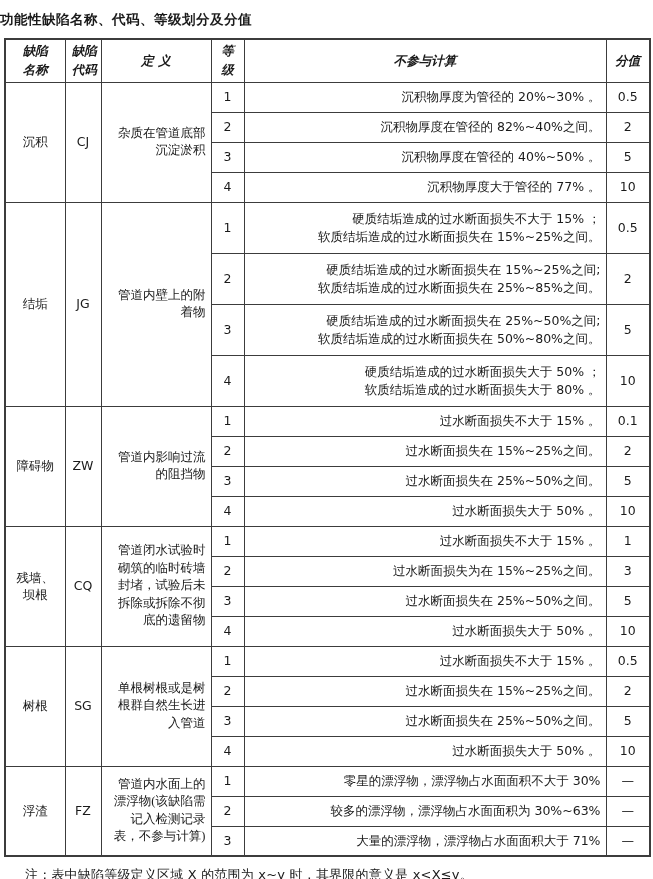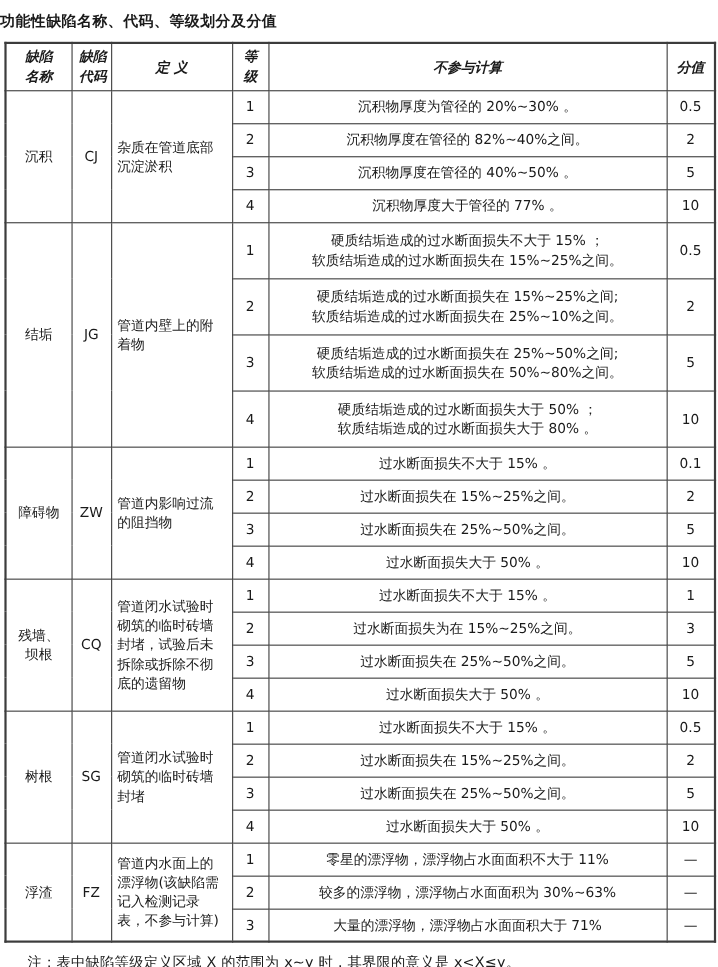--- a/index.html
+++ b/index.html
@@ -28,22 +28,22 @@
     border:1px solid #3c3c3c;
     padding:2px 5px;
     line-height:1.4;
     vertical-align:middle;
     font-weight:normal;
     word-break:break-all;
   }
   thead tr{height:38px;font-style:italic;}
   th{font-weight:bold !important;text-align:center;}
   td.c{text-align:center;padding:2px 2px;}
-  td.def{text-align:left;padding:2px 7px;}
-  td.desc{text-align:center;padding:2px 8px;white-space:pre-line;}
+  td.def{text-align:right;padding:2px 7px;font-family:Liberation Serif, serif;}
+  td.desc{text-align:right;padding:2px 8px;white-space:pre-line;}
   tr.h1{height:30px;}
   tr.h2{height:51px;}
   .w22{display:inline-block;width:2.2em;line-height:1.5;}
   .w12{display:inline-block;width:1.05em;line-height:1.5;}
   .w3{display:inline-block;max-width:3.2em;}
   .note{
     font-size:13px;
     padding:9px 0 0 25px;
     letter-spacing:.2px;
   }
@@ -104,21 +104,21 @@
         <td class="c" rowspan="4">JG</td>
         <td class="def" rowspan="4">管道内壁上的附着物</td>
         <td class="c">1</td>
         <td class="desc">硬质结垢造成的过水断面损失不大于 15% ；
 软质结垢造成的过水断面损失在 15%~25%之间。</td>
         <td class="c">0.5</td>
       </tr>
       <tr class="h2">
         <td class="c">2</td>
         <td class="desc">硬质结垢造成的过水断面损失在 15%~25%之间;
-软质结垢造成的过水断面损失在 25%~10%之间。</td>
+软质结垢造成的过水断面损失在 25%~85%之间。</td>
         <td class="c">2</td>
       </tr>
       <tr class="h2">
         <td class="c">3</td>
         <td class="desc">硬质结垢造成的过水断面损失在 25%~50%之间;
 软质结垢造成的过水断面损失在 50%~80%之间。</td>
         <td class="c">5</td>
       </tr>
       <tr class="h2">
         <td class="c">4</td>
@@ -171,21 +171,21 @@
       </tr>
       <tr class="h1">
         <td class="c">4</td>
         <td class="desc">过水断面损失大于 50% 。</td>
         <td class="c">10</td>
       </tr>
 
       <tr class="h1">
         <td class="c" rowspan="4"><span class="w3">树根</span></td>
         <td class="c" rowspan="4">SG</td>
-        <td class="def" rowspan="4">管道闭水试验时砌筑的临时砖墙封堵</td>
+        <td class="def" rowspan="4">单根树根或是树根群自然生长进入管道</td>
         <td class="c">1</td>
         <td class="desc">过水断面损失不大于 15% 。</td>
         <td class="c">0.5</td>
       </tr>
       <tr class="h1">
         <td class="c">2</td>
         <td class="desc">过水断面损失在 15%~25%之间。</td>
         <td class="c">2</td>
       </tr>
       <tr class="h1">
@@ -197,21 +197,21 @@
         <td class="c">4</td>
         <td class="desc">过水断面损失大于 50% 。</td>
         <td class="c">10</td>
       </tr>
 
       <tr class="h1">
         <td class="c" rowspan="3"><span class="w3">浮渣</span></td>
         <td class="c" rowspan="3">FZ</td>
         <td class="def" rowspan="3">管道内水面上的漂浮物(该缺陷需记入检测记录表，不参与计算)</td>
         <td class="c">1</td>
-        <td class="desc">零星的漂浮物，漂浮物占水面面积不大于 11%</td>
+        <td class="desc">零星的漂浮物，漂浮物占水面面积不大于 30%</td>
         <td class="c">—</td>
       </tr>
       <tr class="h1">
         <td class="c">2</td>
         <td class="desc">较多的漂浮物，漂浮物占水面面积为 30%~63%</td>
         <td class="c">—</td>
       </tr>
       <tr class="h1">
         <td class="c">3</td>
         <td class="desc">大量的漂浮物，漂浮物占水面面积大于 71%</td>

